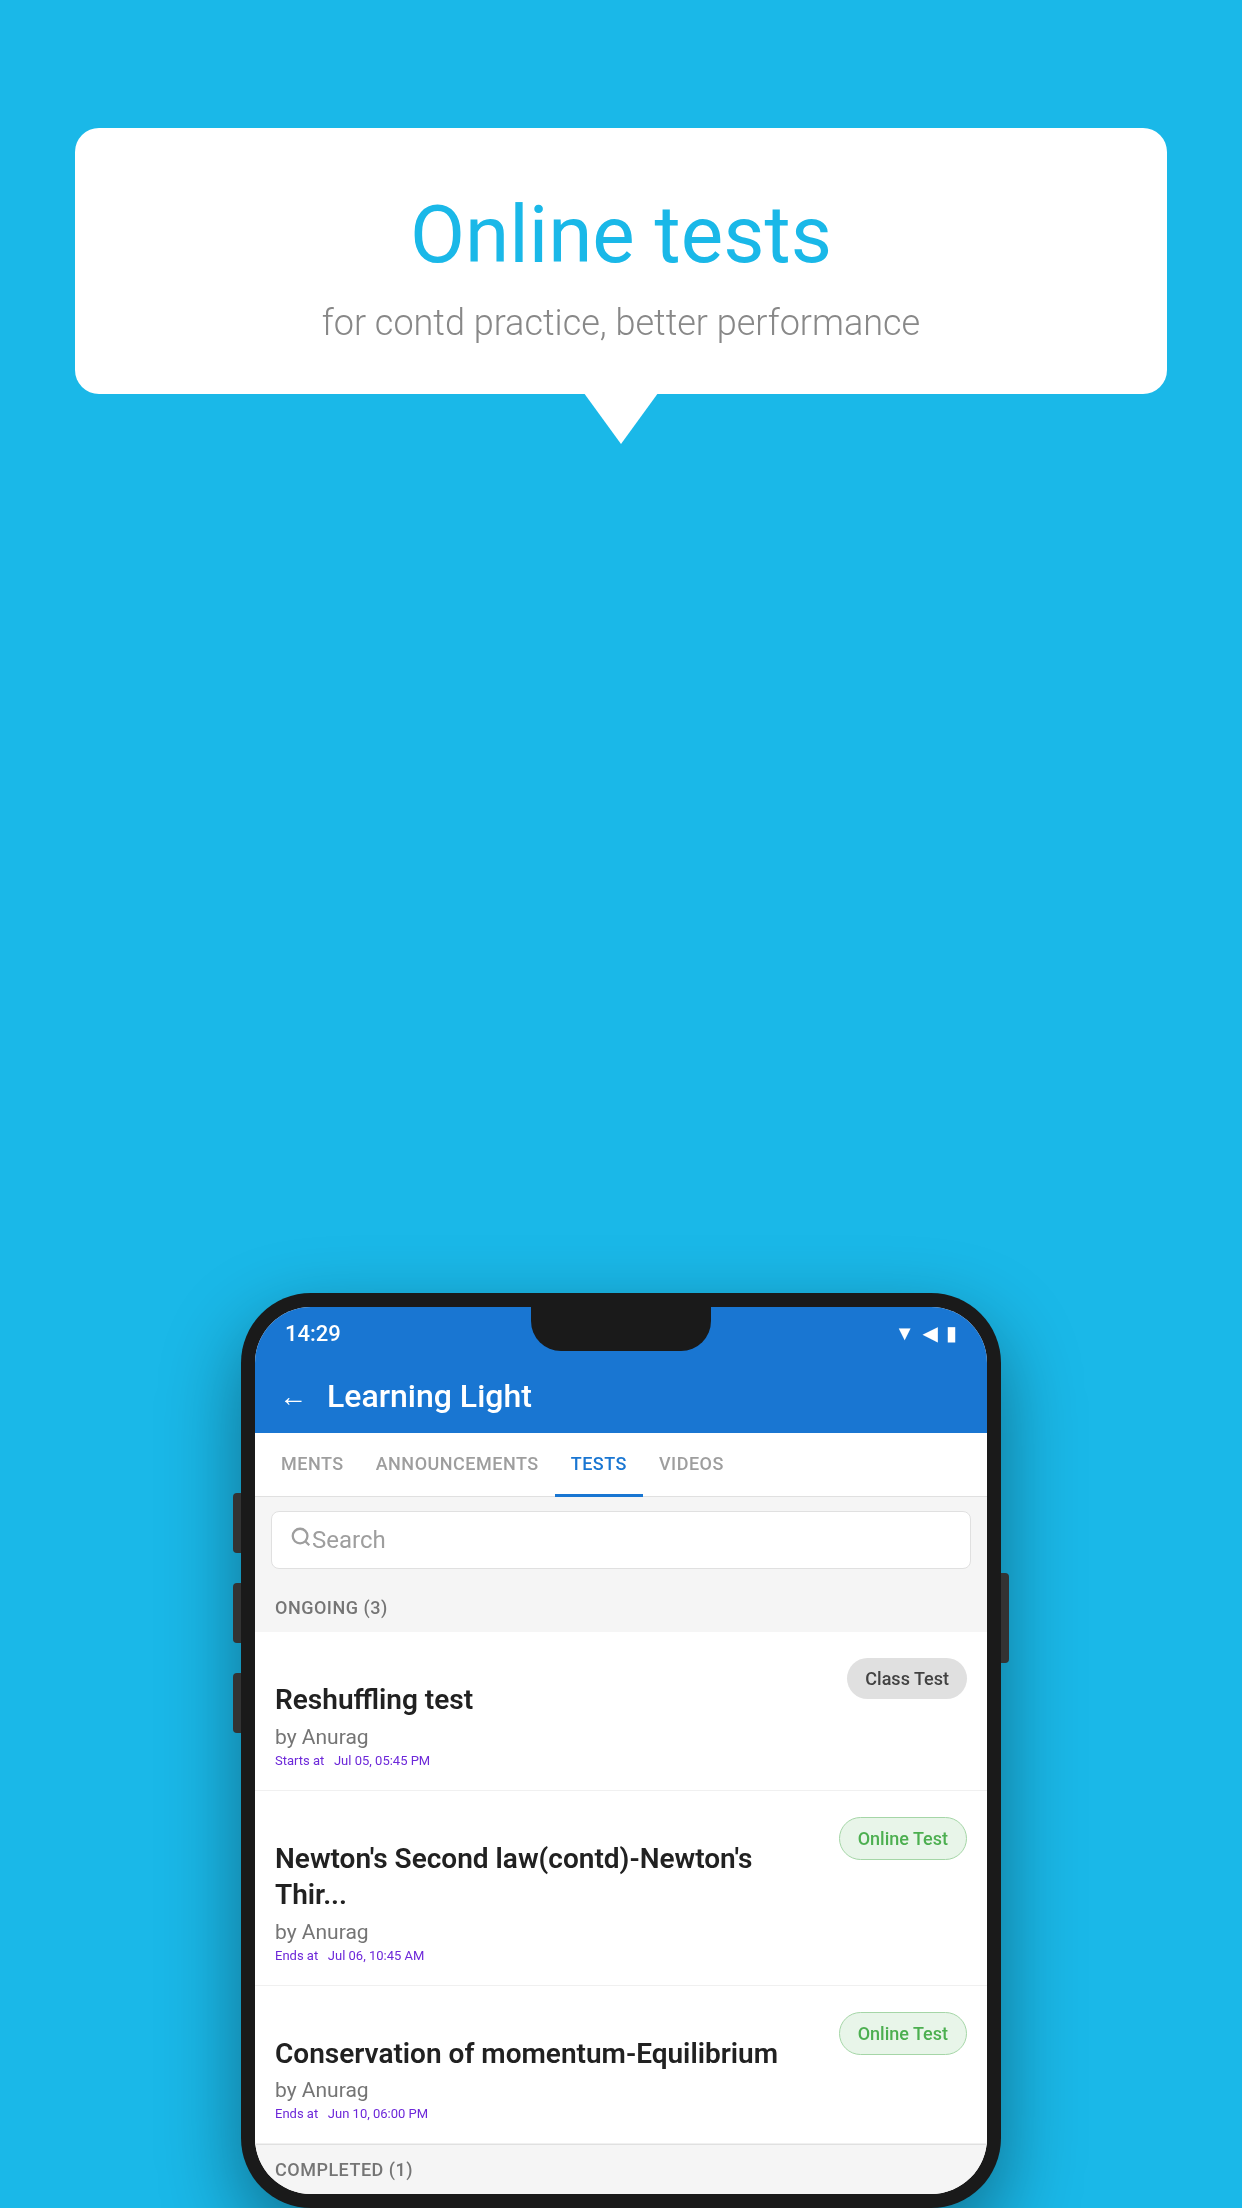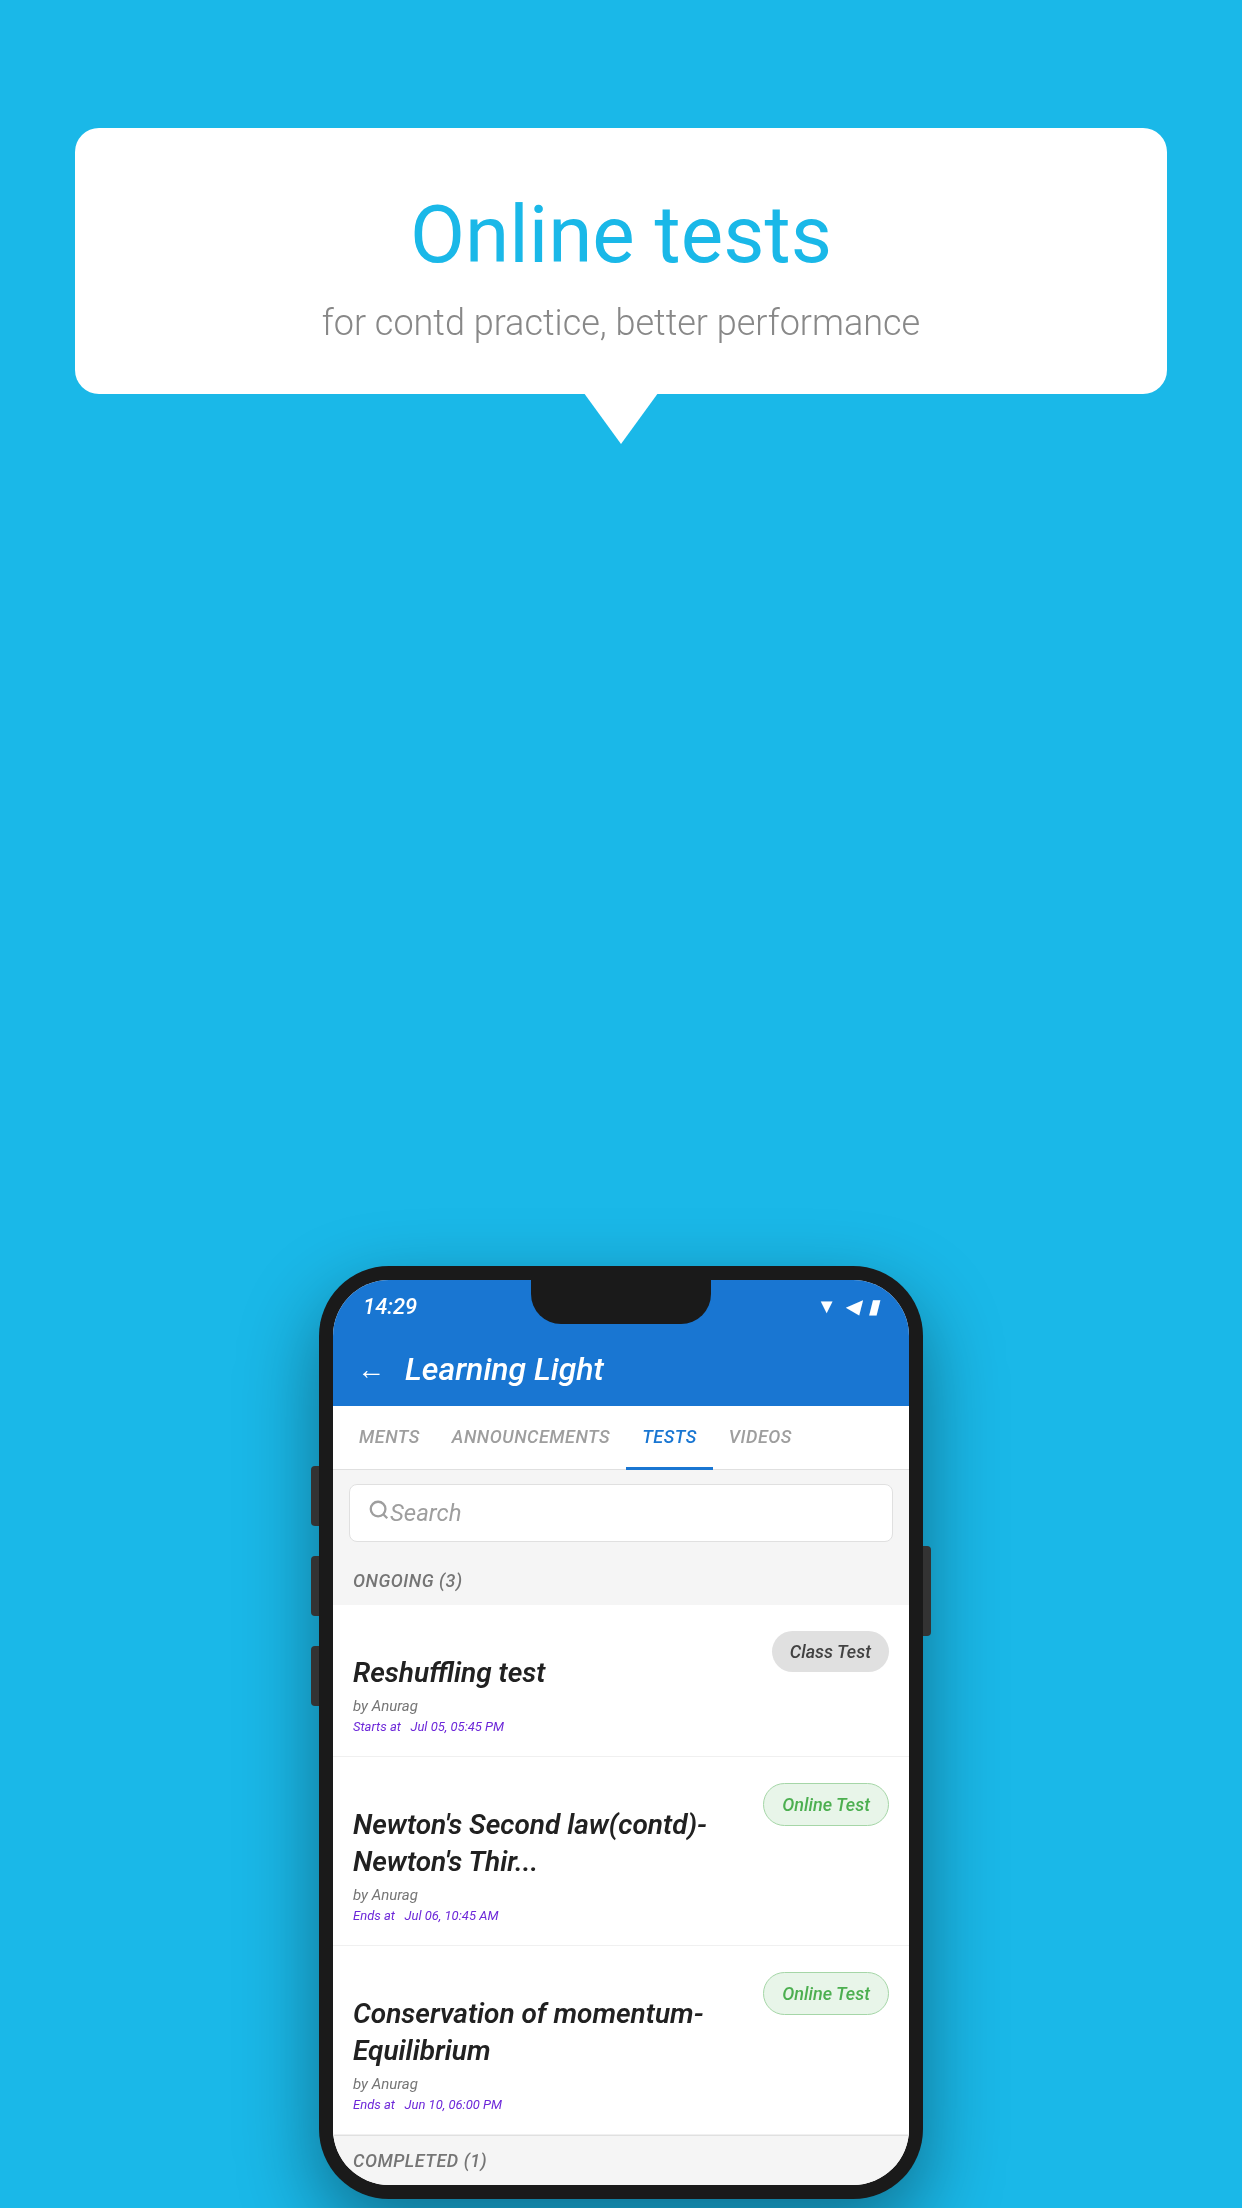--- a/index.html
+++ b/index.html
@@ -52,25 +52,24 @@
 
     .speech-bubble p {
       color: #888;
       font-size: 36px;
       font-weight: 300;
     }
 
     
     .phone-wrapper {
       position: absolute;
-      bottom: 9px;
+      bottom: 0;
       left: 50%;
       transform: translateX(-50%);
-      width: 604px;
-      font-style: italic;
+      width: 760px;
     }
 
     .phone-outer {
       background: #1a1a1a;
       border-radius: 70px;
       padding: 14px;
       position: relative;
       box-shadow: 0 30px 80px rgba(0,0,0,0.4);
     }
 
@@ -227,21 +226,21 @@
     .test-name {
       font-size: 28px;
       font-weight: 600;
       color: #212121;
       margin-bottom: 6px;
       line-height: 1.3;
       margin-top: 28px;
     }
 
     .test-author {
-      font-size: 15px;
+      font-size: 21px;
       color: #757575;
       margin-bottom: 4px;
     }
 
     .test-time {
       font-size: 13px;
       color: #6d28d9;
     }
 
     .test-badge {

